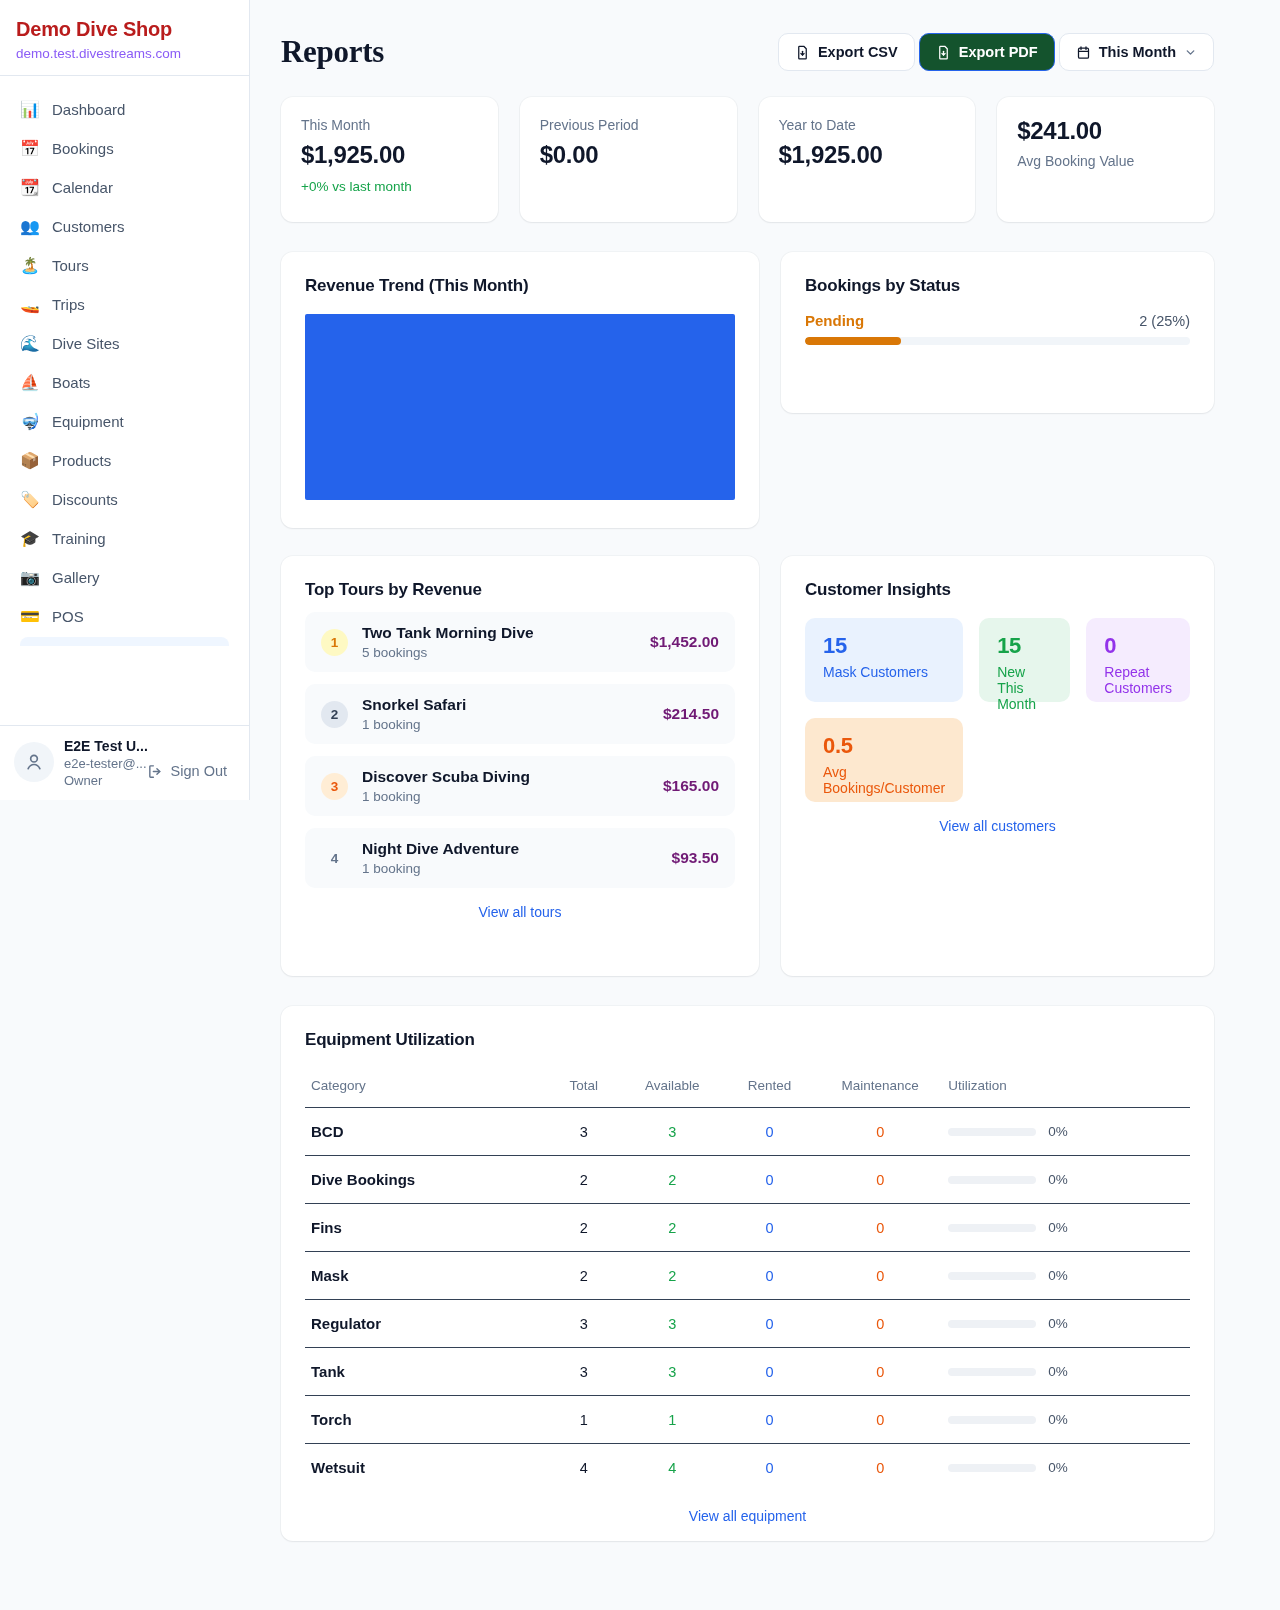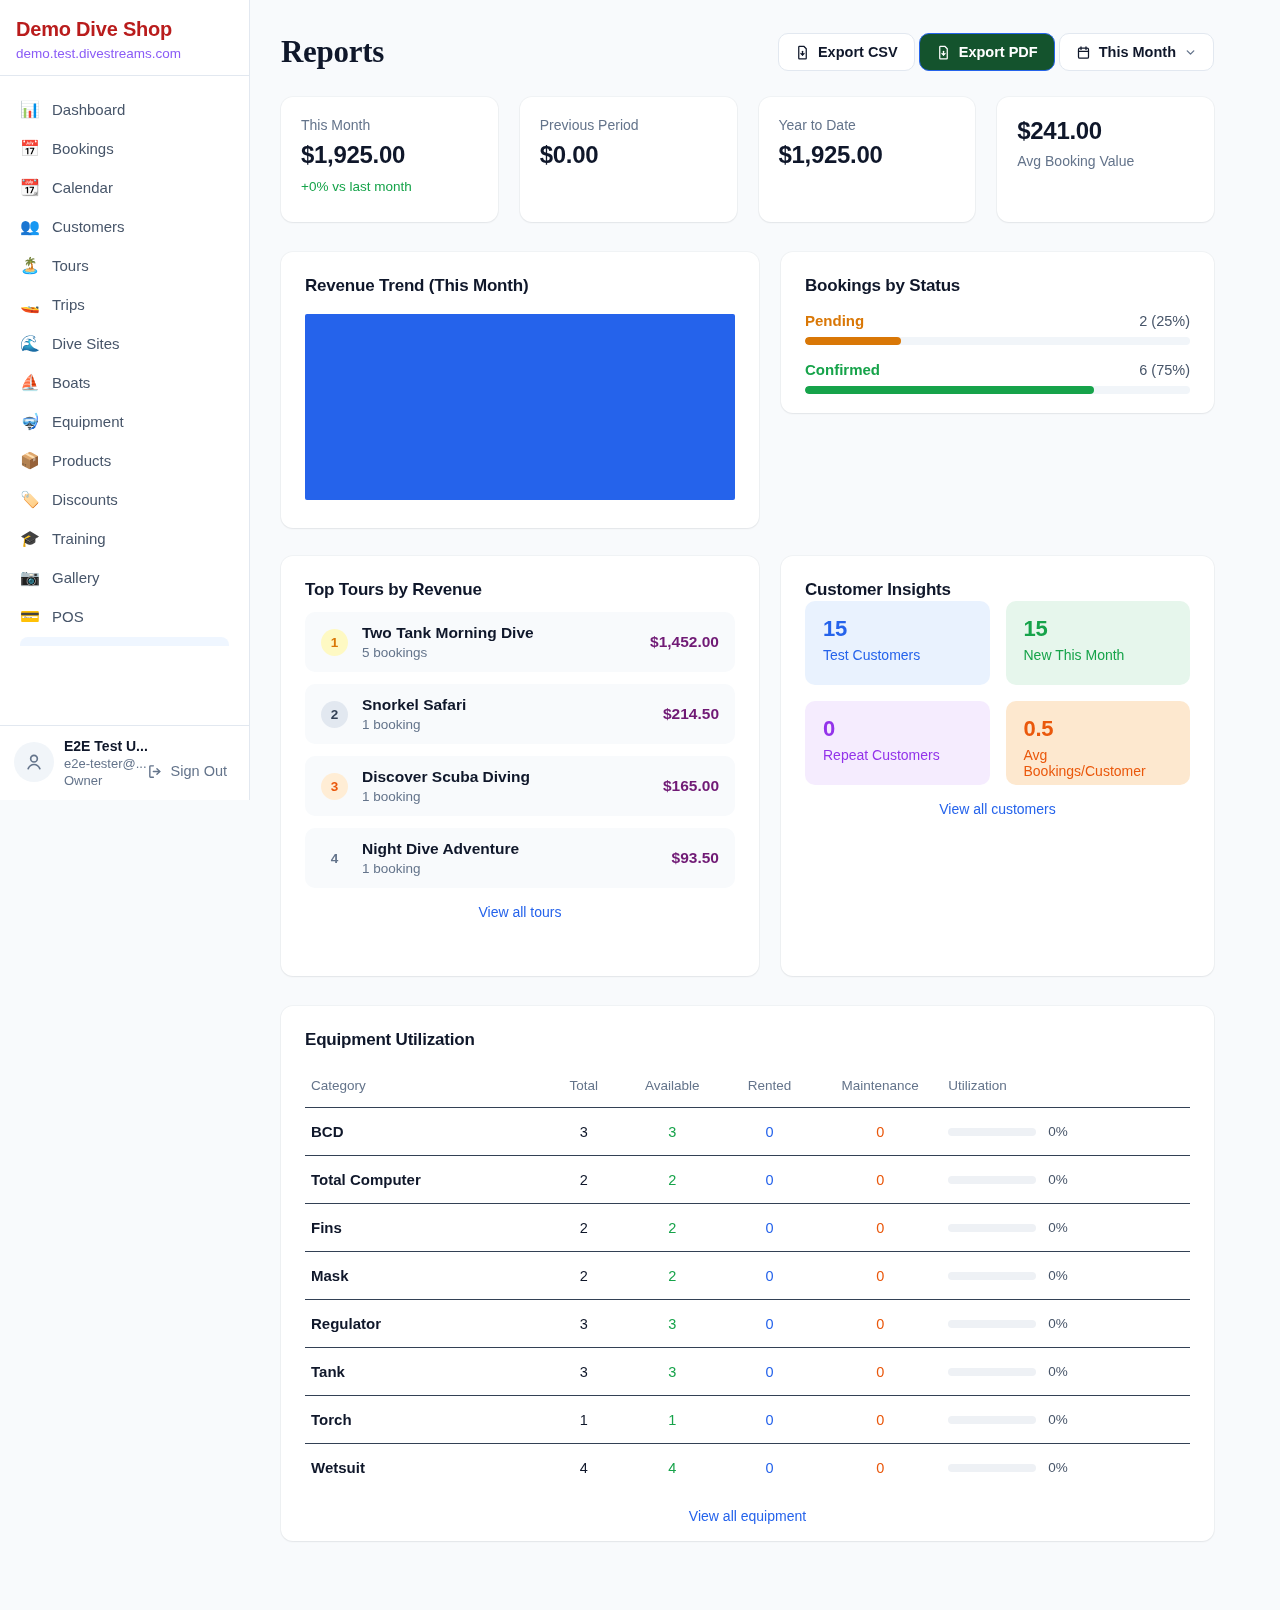--- a/index.html
+++ b/index.html
@@ -97,21 +97,21 @@
   .rank-1 { background:#fef9c3; color:#d97706; }
   .rank-2 { background:#e2e8f0; color:#334155; }
   .rank-3 { background:#ffedd5; color:#ea580c; }
   .rank-4 { background:transparent; color:#64748b; }
   .tour-info { flex:1; min-width:0; }
   .tour-name { font-size:15.5px; font-weight:bold; color:#0f172a; }
   .tour-sub { font-size:13.5px; color:#64748b; margin-top:3px; }
   .tour-amount { font-size:15.5px; font-weight:bold; color:#701a75; }
   .view-all { display:block; text-align:center; color:#2563eb; font-size:14px; margin-top:16px; text-decoration:none; cursor:pointer; }
   
-  .insight-grid { display:grid; grid-template-columns:1fr 1fr; gap:16px; margin-top:1px; }
+  .insight-grid { display:grid; grid-template-columns:1fr 1fr 1fr; gap:16px; margin-top:18px; }
   .insight-tile { border-radius:10px; padding:15px 18px; height:84px; }
   .insight-value { font-size:22px; font-weight:bold; letter-spacing:-0.3px; }
   .insight-label { font-size:14px; margin-top:5px; font-weight:bold; }
   .tile-blue   { background:#e9f2fe; } .tile-blue .insight-value, .tile-blue .insight-label { color:#2563eb; }
   .tile-green  { background:#e6f6ec; } .tile-green .insight-value, .tile-green .insight-label { color:#16a34a; }
   .tile-purple { background:#f5ecfe; } .tile-purple .insight-value, .tile-purple .insight-label { color:#9333ea; }
   .tile-orange { background:#fde8cf; } .tile-orange .insight-value, .tile-orange .insight-label { color:#ea580c; }
   .tile-blue .insight-label { font-weight:normal; }
   .tile-green .insight-label { font-weight:normal; }
   .tile-purple .insight-label { font-weight:normal; }
@@ -293,29 +293,20 @@
       <div class="card-title">Bookings by Status</div>
       <div class="status-row">
         <div class="status-line">
           <span class="status-label" style="color: rgb(217, 119, 6);">Pending</span>
           <span class="status-count">2 (25%)</span>
         </div>
         <div class="track">
           <div class="fill" style="width: 25%; background: rgb(217, 119, 6);"></div>
         </div>
       </div>
-      <div class="status-row">
-        <div class="status-line">
-          <span class="status-label" style="color: rgb(22, 163, 74);">Confirmed</span>
-          <span class="status-count">6 (75%)</span>
-        </div>
-        <div class="track">
-          <div class="fill" style="width: 75%; background: rgb(22, 163, 74);"></div>
-        </div>
-      </div>
     </div>
   </div>
 
   <div class="grid-2" style="margin-top:28px;">
     <div class="card card-pad tall-card">
       <div class="card-title">Top Tours by Revenue</div>
 
       <div class="tour-item">
         <span class="rank rank-1">1</span>
         <div class="tour-info">
@@ -350,21 +341,21 @@
       </div>
 
       <a class="view-all">View all tours</a>
     </div>
 
     <div class="card card-pad tall-card">
       <div class="card-title">Customer Insights</div>
       <div class="insight-grid">
         <div class="insight-tile tile-blue">
           <div class="insight-value">15</div>
-          <div class="insight-label">Test Customers</div>
+          <div class="insight-label">Mask Customers</div>
         </div>
         <div class="insight-tile tile-green">
           <div class="insight-value">15</div>
           <div class="insight-label">New This Month</div>
         </div>
         <div class="insight-tile tile-purple">
           <div class="insight-value">0</div>
           <div class="insight-label">Repeat Customers</div>
         </div>
         <div class="insight-tile tile-orange">
@@ -397,21 +388,21 @@
           <td class="num c-rent">0</td>
           <td class="num c-maint">0</td>
           <td>
               <div class="util-cell">
                 <div class="util-bar"></div>
                 <span class="util-pct">0%</span>
               </div>
             </td>
         </tr>
         <tr>
-          <td class="cat">Total Computer</td>
+          <td class="cat">Dive Bookings</td>
           <td class="num c-total">2</td>
           <td class="num c-avail">2</td>
           <td class="num c-rent">0</td>
           <td class="num c-maint">0</td>
           <td>
               <div class="util-cell">
                 <div class="util-bar"></div>
                 <span class="util-pct">0%</span>
               </div>
             </td>

